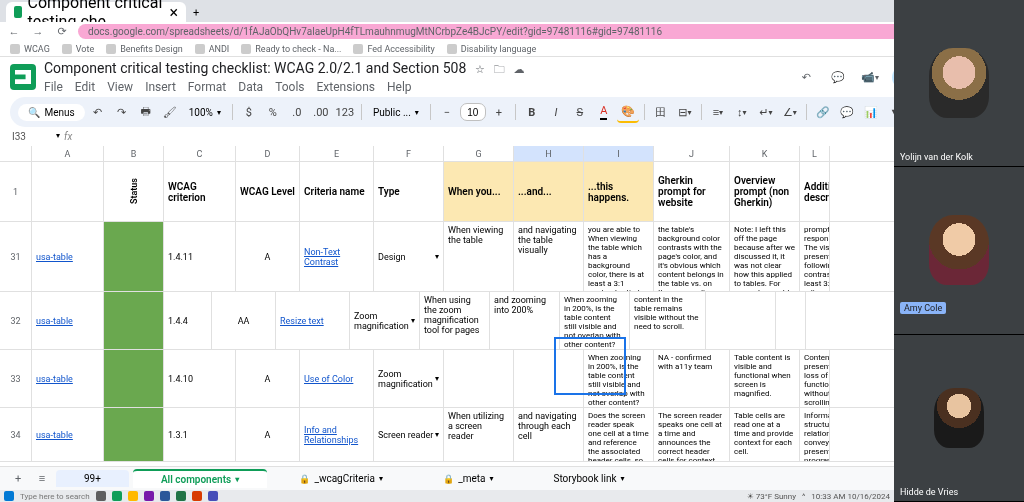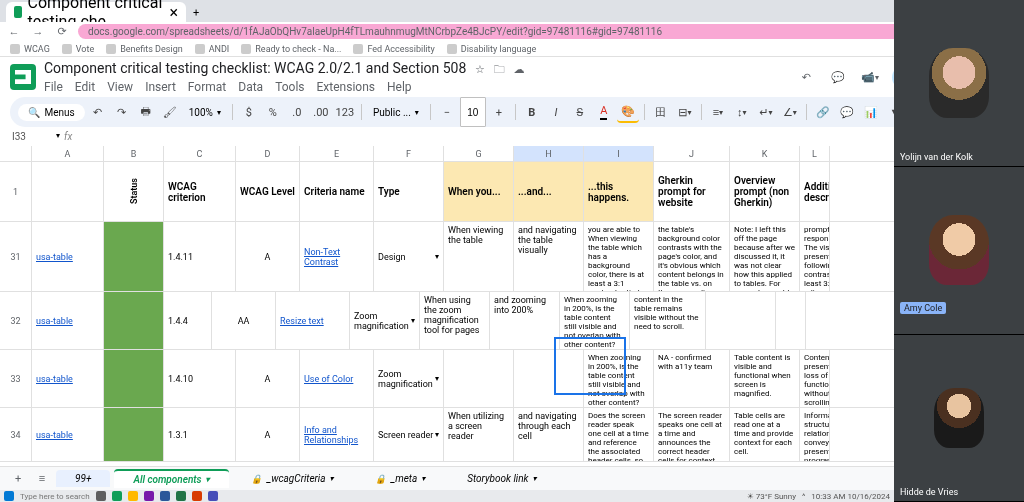--- a/index.html
+++ b/index.html
@@ -33,21 +33,21 @@
     .menu-item { cursor: pointer; }
     .header-right { display: flex; align-items: center; gap: 12px; }
     .header-icon { width: 20px; height: 20px; display: flex; align-items: center; justify-content: center; cursor: pointer; color: #5f6368; }
     .share-btn { background: #c2e7ff; border-radius: 20px; padding: 5px 14px; display: flex; align-items: center; gap: 6px; cursor: pointer; font-size: 11px; color: #001d35; }
     .user-avatar { width: 24px; height: 24px; border-radius: 50%; background: linear-gradient(135deg, #e8a87c, #c38d9e); }
     
     .toolbar { height: 30px; background: #edf2fa; border-radius: 20px; margin: 0 10px 4px; display: flex; align-items: center; padding: 0 8px; gap: 2px; }
     .tb-btn { width: 22px; height: 22px; display: flex; align-items: center; justify-content: center; cursor: pointer; color: #444; border-radius: 4px; font-size: 11px; }
     .tb-sep { width: 1px; height: 16px; background: #c7c7c7; margin: 0 3px; }
     .tb-select { padding: 2px 6px; font-size: 10px; display: flex; align-items: center; gap: 4px; cursor: pointer; }
-    .tb-input { width: 26px; height: 30px; border: 1px solid #c0c0c0; border-radius: 1px; text-align: center; font-size: 10px; }
+    .tb-input { width: 26px; height: 18px; border: 1px solid #c0c0c0; border-radius: 7px; text-align: center; font-size: 10px; }
     .menus-pill { background: #fff; border-radius: 14px; padding: 3px 10px; display: flex; align-items: center; gap: 4px; font-size: 10px; cursor: pointer; }
     .search-slot { margin-left: auto; width: 20px; height: 20px; display: flex; align-items: center; justify-content: center; cursor: pointer; }
     
     .name-fx-bar { height: 18px; display: flex; align-items: flex-start; padding: 0 12px; gap: 4px; border-bottom: 1px solid #e0e0e0; }
     .name-box { width: 40px; font-size: 10px; color: #555; }
     .fx-label { font-style: italic; color: #888; font-size: 10px; }
     
     .sheet-area { position: absolute; top: 146px; left: 0; right: 130px; bottom: 30px; overflow: hidden; }
     .col-headers { display: flex; height: 16px; background: #fff; border-bottom: 1px solid #e0e0e0; }
     .row-header-corner { width: 32px; border-right: 1px solid #e0e0e0; }
@@ -63,21 +63,21 @@
     .yellow-bg { background: #fce8b2; }
     .green-fill { background: #6aa84f; }
     .link-text { color: #1155cc; text-decoration: underline; cursor: pointer; }
     .center-txt { justify-content: center; }
     .vert-text { writing-mode: vertical-rl; transform: rotate(180deg); font-size: 9px; }
     
     .selected-cell { border: 2px solid #1a73e8; position: absolute; pointer-events: none; }
     
     .sheet-tabs { position: absolute; bottom: 12px; left: 0; right: 130px; height: 24px; background: #f8f9fa; border-top: 1px solid #e0e0e0; display: flex; align-items: center; padding: 0 8px; gap: 4px; }
     .tab-ctrl { width: 20px; height: 20px; display: flex; align-items: center; justify-content: center; cursor: pointer; color: #5f6368; }
-    .sheet-tab { padding: 3px 19px; font-size: 10px; border-radius: 4px 4px 0 0; cursor: pointer; display: flex; align-items: center; gap: 4px; font-style: italic; }
+    .sheet-tab { padding: 3px 28px; font-size: 10px; border-radius: 4px 4px 0 0; cursor: pointer; display: flex; align-items: center; gap: 4px; }
     .sheet-tab.active { background: #fff; color: #0f9d58; font-weight: 600; border-top: 2px solid #0f9d58; }
     .lock-icon { font-size: 9px; }
     
     .taskbar { position: absolute; bottom: 0; left: 0; right: 130px; height: 12px; background: #e8eaed; display: flex; align-items: center; padding: 0 4px; gap: 6px; font-size: 8px; }
     .taskbar-icon { width: 10px; height: 10px; border-radius: 2px; }
     .taskbar-right { margin-left: auto; display: flex; align-items: center; gap: 6px; color: #555; }
     
     .video-panel { position: absolute; right: 0; top: 0; width: 130px; height: 502px; background: #fca5a5; display: flex; flex-direction: column; }
     .video-tile { flex: 1; position: relative; background: #3c4043; border-bottom: 1px solid #000; display: flex; align-items: center; justify-content: center; }
     .video-face { width: 60px; height: 70px; background: radial-gradient(circle at 50% 35%, #e8beac 30%, #8b6f47 30%, #8b6f47 50%, #2a2a2a 50%); border-radius: 40% 40% 30% 30%; }

